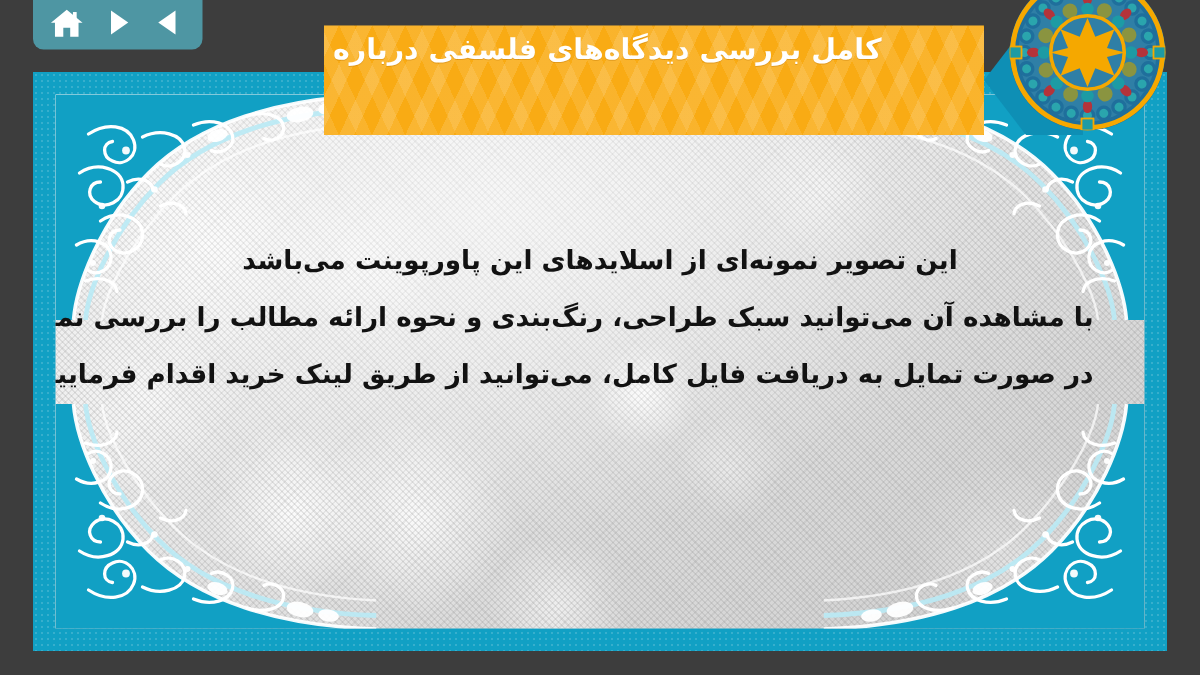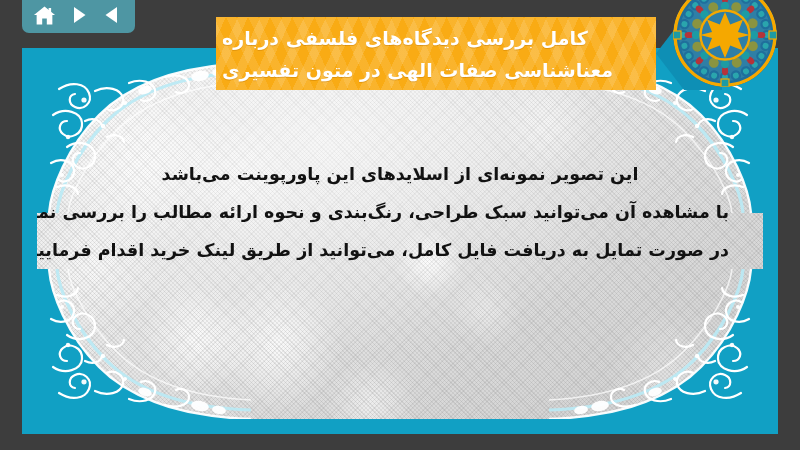--- a/index.html
+++ b/index.html
@@ -78,21 +78,20 @@
         rgba(255,255,255,0.0) 20px),
       repeating-linear-gradient(65deg,
         rgba(255,255,255,0.10) 0px,
         rgba(255,255,255,0.10) 9px,
         rgba(255,255,255,0.0) 9px,
         rgba(255,255,255,0.0) 20px),
       #f9ab14;
     display: flex;
     flex-direction: column;
     align-items: flex-end;
-    justify-content: center;
     box-sizing: border-box;
     padding: 0 22px 0 6px;
     overflow: hidden;
   }
   .title-line {
     color: #ffffff;
     font-size: 19px;
     line-height: 32px;
     font-weight: 700;
     white-space: nowrap;
@@ -234,21 +233,20 @@
           <rect x="16.3" y="4.2" width="2.6" height="4.2" fill="#ffffff"></rect>
         </svg>
       </span>
     </div>
   </div>
 
   <div class="title-wrap">
     <div class="title-arrow"></div>
     <div class="title-band">
       <div class="title-line">کامل بررسی دیدگاه‌های فلسفی درباره</div>
-      <div class="title-line">معناشناسی صفات الهی در متون تفسیری</div>
     </div>
   </div>
 
   <div class="medallion">
     <svg viewBox="0 0 106 106" aria-hidden="true">
       <defs>
         <clipPath id="medclip">
             <circle cx="53" cy="53" r="52"></circle>
           </clipPath>
         <g id="petal">

